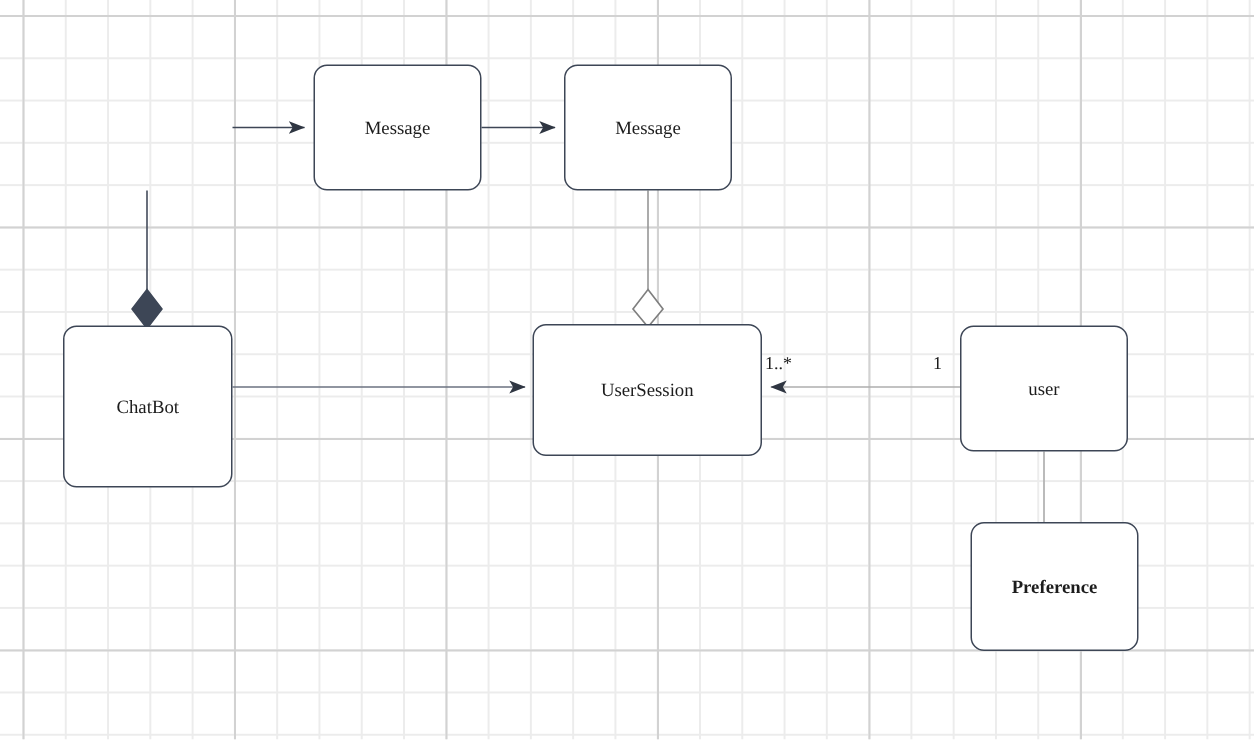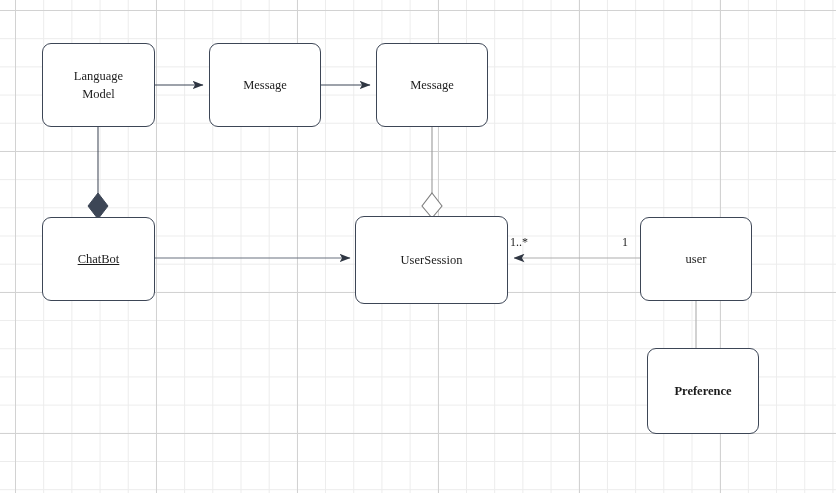--- a/index.html
+++ b/index.html
@@ -107,34 +107,30 @@
 
     <g>
       <line x1="640" y1="258" x2="514" y2="258" stroke="#aeaeae" stroke-width="1.1" marker-end="url(#arrow-dark-rev)"></line>
     </g>
 
     <g>
       <line x1="696" y1="301" x2="696" y2="348" stroke="#b4b4b4" stroke-width="1.2"></line>
     </g>
   </svg>
 
-  <div class="node" style="left:42px; top:43px; width:113px; height:84px;">
-    <span class="node-label">Language
-Model</span>
-  </div>
 
   <div class="node" style="left:209px; top:43px; width:112px; height:84px;">
     <span class="node-label">Message</span>
   </div>
 
   <div class="node" style="left:376px; top:43px; width:112px; height:84px;">
     <span class="node-label">Message</span>
   </div>
 
-  <div class="node" style="left:42px; top:217px; width:113px; height:84px;text-decoration:underline;">
+  <div class="node" style="left:42px; top:217px; width:113px; height:108px;">
     <span class="node-label">ChatBot</span>
   </div>
 
   <div class="node" style="left:355px; top:216px; width:153px; height:88px;">
     <span class="node-label">UserSession</span>
   </div>
 
   <div class="node" style="left:640px; top:217px; width:112px; height:84px;text-align:right;">
     <span class="node-label">user</span>
   </div>

